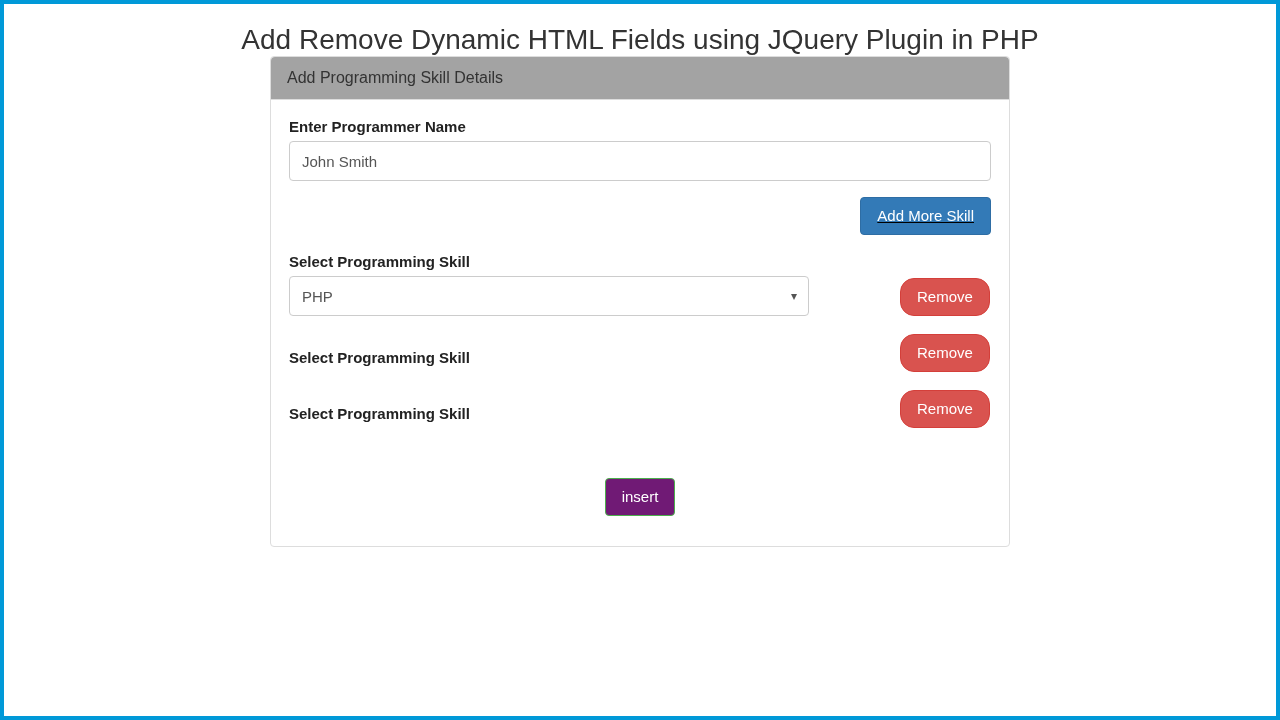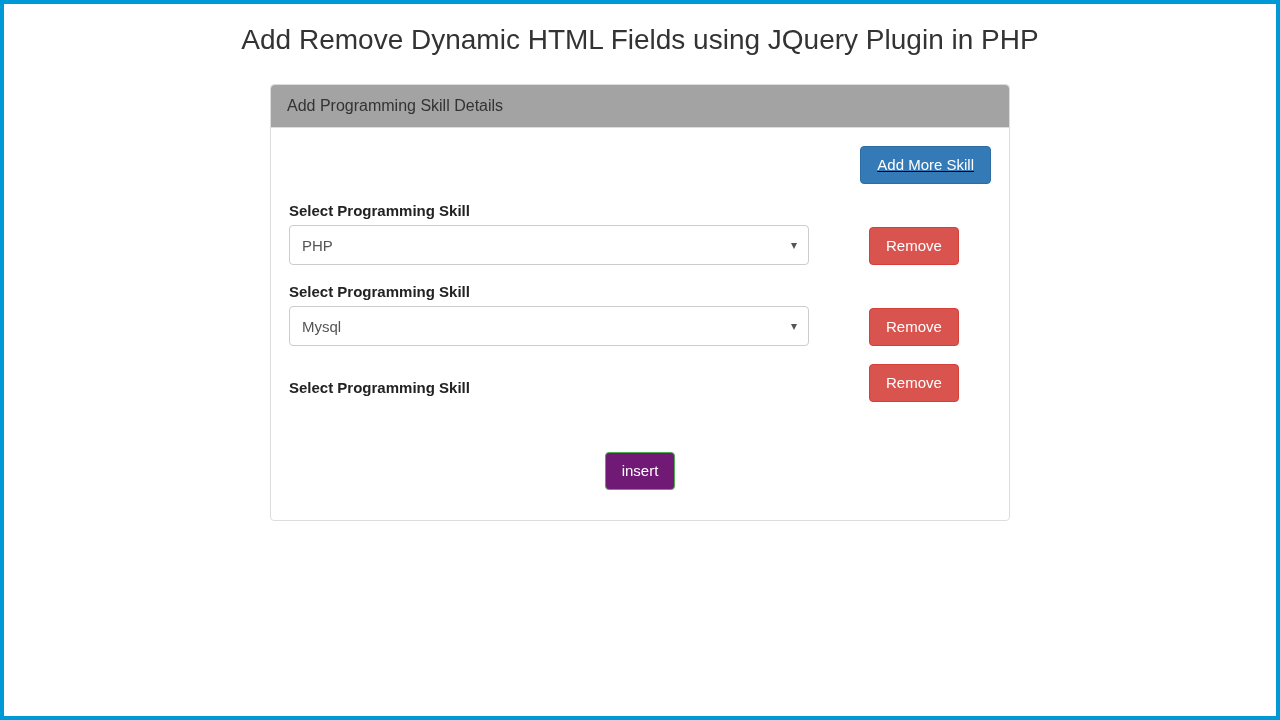--- a/index.html
+++ b/index.html
@@ -14,21 +14,20 @@
     width: 1280px;
     height: 720px;
     border: 4px solid #0099d8;
     padding: 20px 0 0 0;
   }
   .page-title {
     text-align: center;
     font-size: 28px;
     font-weight: 400;
     color: #333;
-    margin-bottom: 28px;
   }
   .panel {
     width: 740px;
     margin: 0 auto;
     border: 1px solid #ddd;
     border-radius: 4px;
     background: #fff;
   }
   .panel-heading {
     background: #a3a3a3;
@@ -94,32 +93,32 @@
     display: inline-block;
     padding: 9px 16px;
     font-size: 15px;
     border-radius: 4px;
     border: 1px solid transparent;
     cursor: pointer;
     color: #fff;
     line-height: 1.2;
   }
   .btn-primary { background: #337ab7; border-color: #2e6da4; }
-  .btn-danger  { background: #d9534f; border-color: #d43f3a; }
+  .btn-danger  { background: #d9534f; border-color: #d43f3a; border-radius: 14px; }
   .btn-success { background: #701a75; border-color: #4cae4c; }
   .add-more-row {
     display: flex;
     justify-content: flex-end;
     margin-bottom: 18px;
     text-decoration: underline;
   }
   .skill-row {
     display: flex;
     align-items: flex-end;
-    gap: 60px;
+    gap: 91px;
     margin-bottom: 18px;
   }
   .skill-col-left { flex: 0 0 520px; }
   .skill-col-right { flex: 0 0 auto; }
   .submit-row {
     text-align: center;
     margin-top: 50px;
   }
 </style>
 </head>
@@ -128,37 +127,40 @@
 <div class="outer-frame">
 
   <h2 class="page-title">Add Remove Dynamic HTML Fields using JQuery Plugin in PHP</h2>
 
   <div class="panel">
 
     <div class="panel-heading">Add Programming Skill Details</div>
 
     <div class="panel-body">
 
+      <div class="form-group">
+        <label class="form-label">Enter Programmer Name</label>
+        <input type="text" class="form-control" value="John Smith" style="">
+      </div>
 
       <div class="add-more-row">
         <button class="btn btn-primary">Add More Skill</button>
       </div>
 
       <div id="skills-container">
           <div class="skill-row">
             <div class="skill-col-left">
               <label class="form-label">Select Programming Skill</label>
               <div class="select-wrap"><select class="select-control"><option>PHP</option></select></div>
             </div>
             <div class="skill-col-right"><button class="btn btn-danger">Remove</button></div>
           </div>
           <div class="skill-row">
             <div class="skill-col-left">
               <label class="form-label">Select Programming Skill</label>
-              <div class="select-wrap"><select class="select-control"><option>Mysql</option></select></div>
             </div>
             <div class="skill-col-right"><button class="btn btn-danger">Remove</button></div>
           </div>
           <div class="skill-row">
             <div class="skill-col-left">
               <label class="form-label">Select Programming Skill</label>
             </div>
             <div class="skill-col-right"><button class="btn btn-danger">Remove</button></div>
           </div>
         </div>

